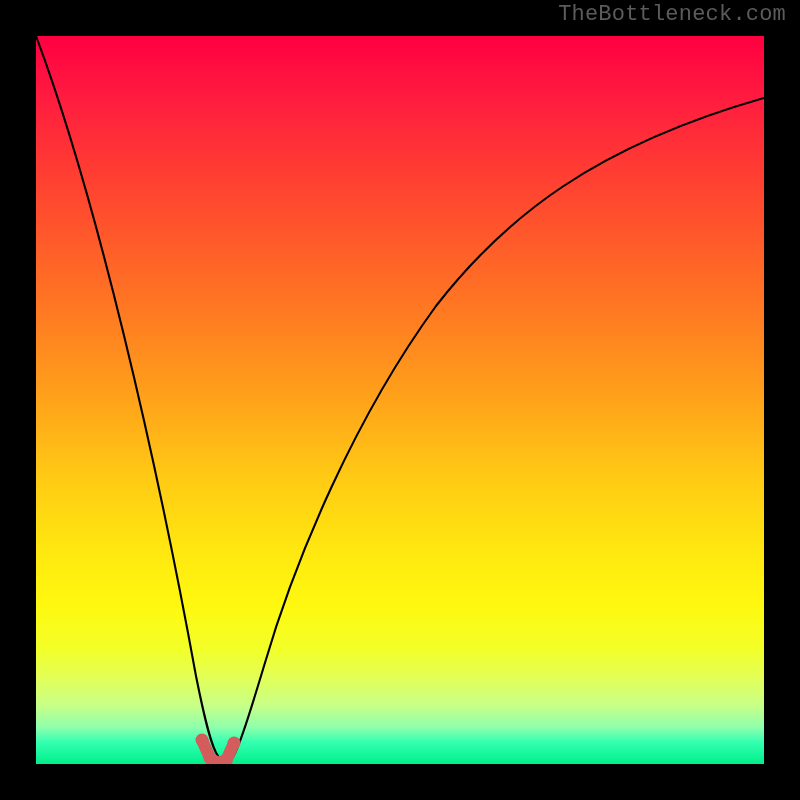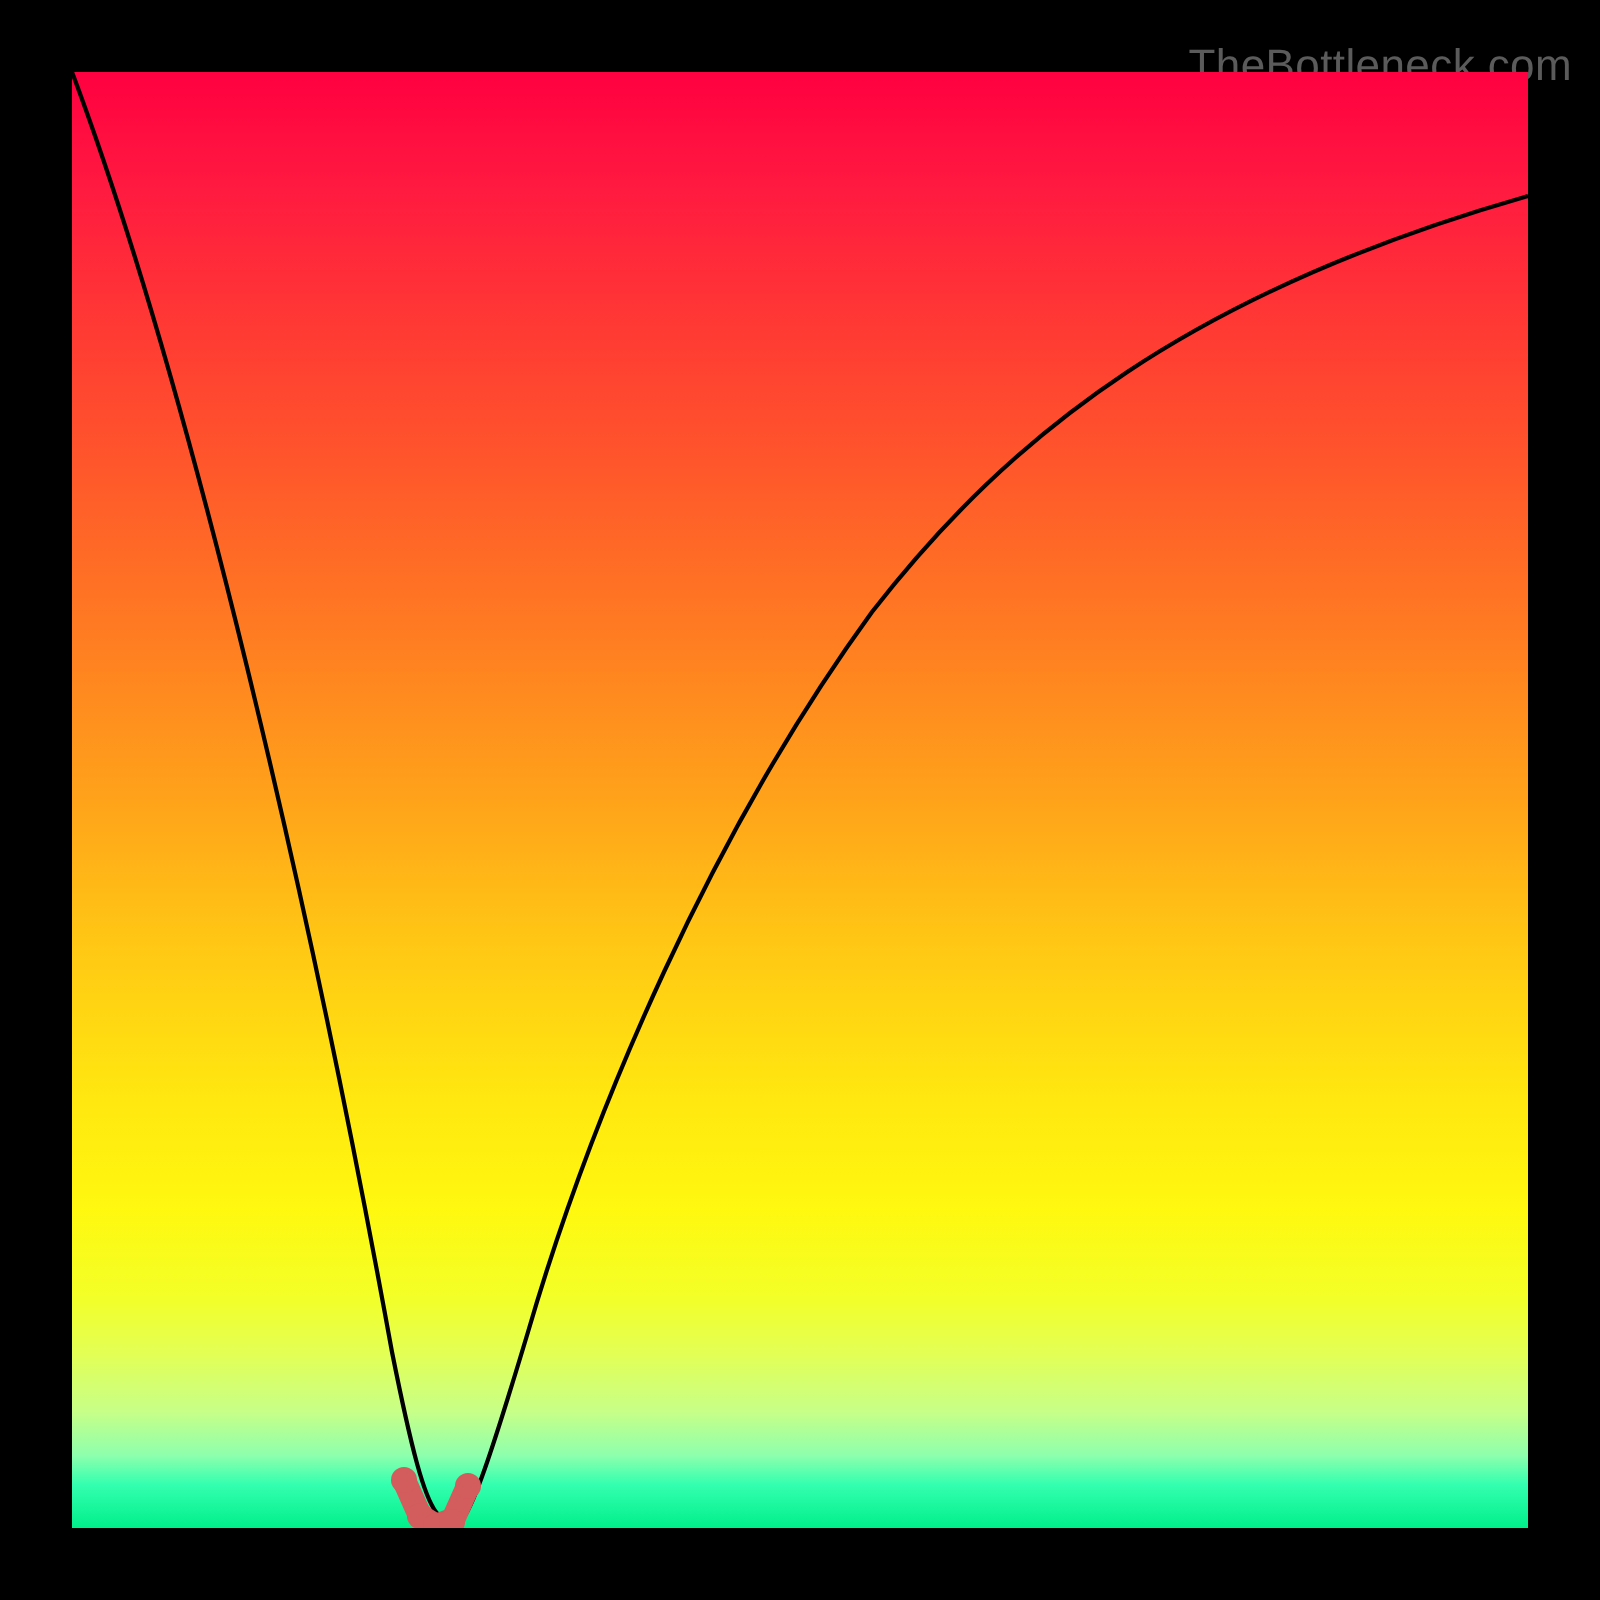--- a/index.html
+++ b/index.html
@@ -29,23 +29,23 @@
       #f3ff27 84%,
       #e3ff55 88%,
       #c7ff88 92%,
       #8effad 95%,
       #34ffb0 97%,
       #00ef8a 100%
     );
   }
   .watermark {
     position: absolute;
-    top: 20px;
+    top: 2px;
     right: 14px;
-    font-family: Liberation Sans, sans-serif;
+    font-family: Liberation Mono, monospace;
     font-size: 22px;
     font-weight: 500;
     color: #5b5b5b;
     letter-spacing: 0.2px;
   }
   svg.curve {
     position: absolute;
     left: 0; top: 0;
     width: 728px; height: 728px;
   }

